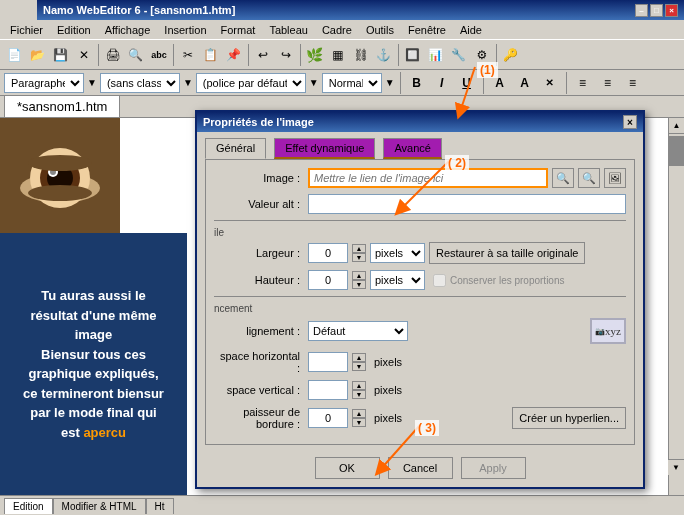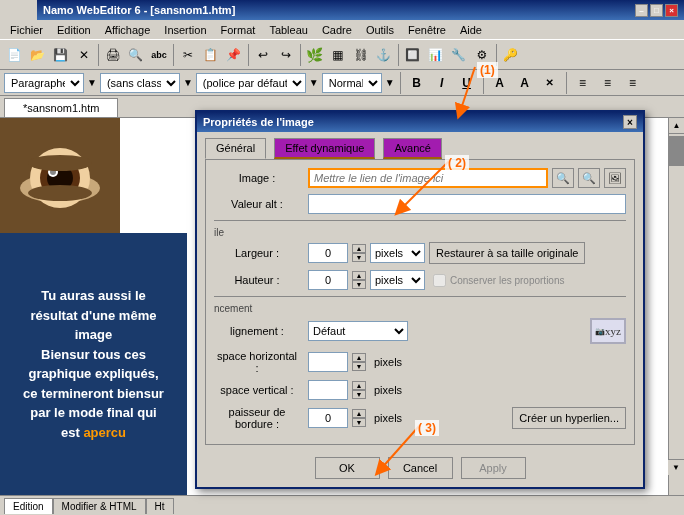--- a/index.html
+++ b/index.html
@@ -120,22 +120,22 @@
     
     .tab-bar {
       background: #d4d0c8;
       height: 22px;
       display: flex;
       align-items: flex-end;
       padding: 0 4px;
       border-bottom: 1px solid #888;
     }
     .tab {
-      padding: 3px 18px;
-      font-size: 11px;
+      padding: 3px 12px;
+      font-size: 13px;
       cursor: pointer;
       border: 1px solid #888;
       border-bottom: none;
       background: #d4d0c8;
       margin-right: 8px;
     }
     .tab.active { background: white; }
 
     
     .main-area {
@@ -287,21 +287,21 @@
 
     .form-row {
       display: flex;
       align-items: center;
       margin-bottom: 6px;
       gap: 4px;
     }
     .form-label {
       width: 90px;
       font-size: 11px;
-      text-align: center;
+      text-align: right;
       padding-right: 4px;
     }
     .form-input {
       flex: 1;
       height: 20px;
       border: 2px solid #ff8c00;
       font-size: 11px;
       padding: 0 4px;
       background: white;
     }

